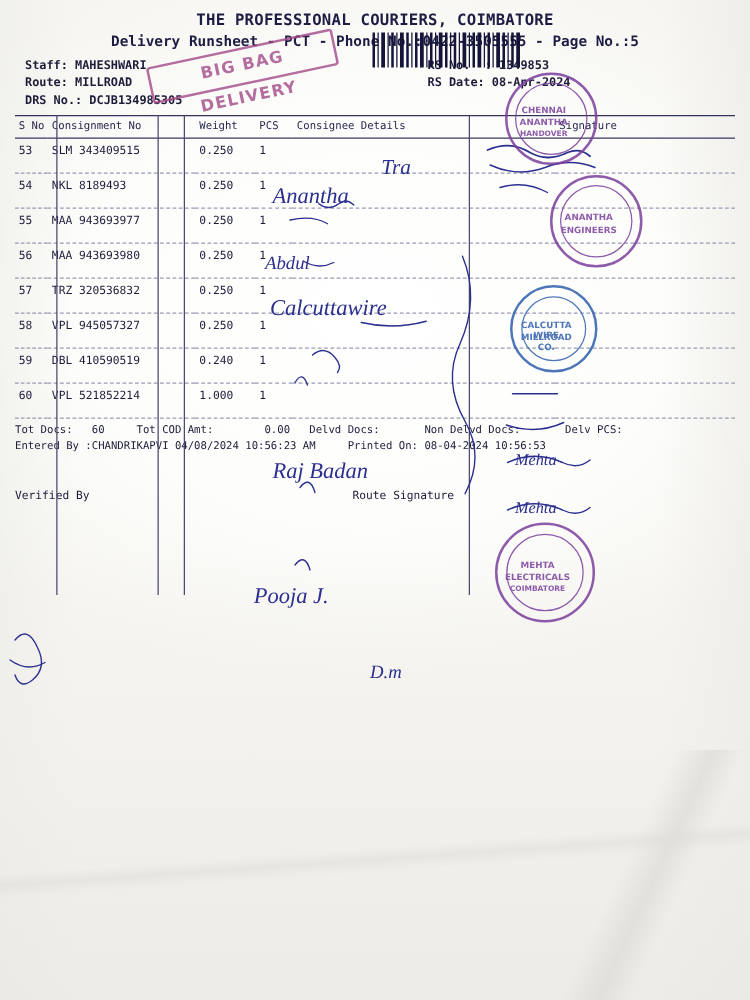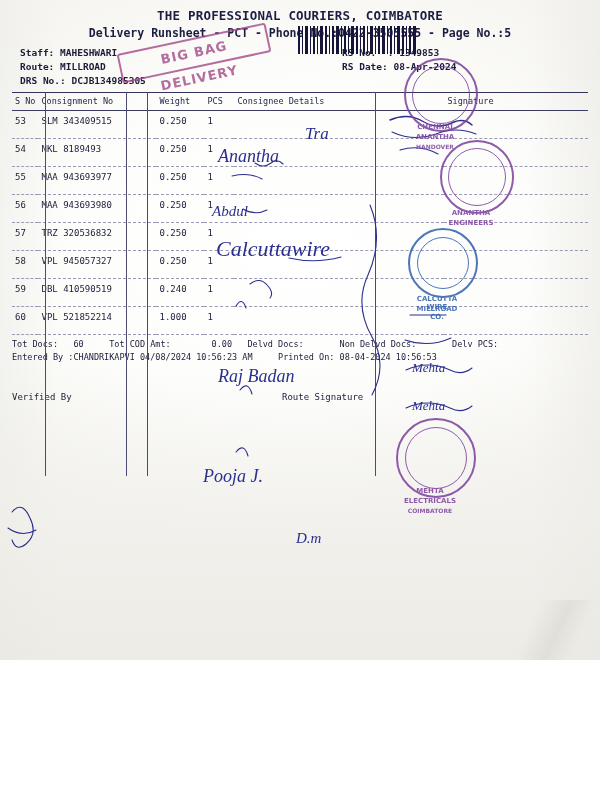--- a/index.html
+++ b/index.html
@@ -4,21 +4,21 @@
 <style>
   * { box-sizing: border-box; }
   html, body {
     margin: 0; padding: 0;
     width: 600px; height: 800px;
     background: #ffffff;
     font-family: "DejaVu Sans Mono", monospace;
   }
   .page {
     position: relative;
-    width: 600px; height: 660px;
+    width: 600px; height: 800px;
     overflow: hidden;
     background:
       radial-gradient(ellipse 420px 300px at 300px 250px, #ffffff 0%, #fdfdfb 55%, #f6f5f1 100%);
   }
   
   .paper-shade {
     position: absolute; inset: 0;
     background:
       linear-gradient(180deg, rgba(250,250,248,0) 55%, rgba(238,237,232,0.55) 78%, rgba(230,229,223,0.6) 100%),
       linear-gradient(90deg, rgba(236,236,231,0.5) 0%, rgba(255,255,255,0) 10%, rgba(255,255,255,0) 88%, rgba(234,233,228,0.55) 100%);
@@ -152,21 +152,20 @@
     border-radius: 50%;
     border: 1px solid currentColor;
   }
   .stamp-center {
     position: absolute;
     left: 0; right: 12px;
     text-align: center;
     font-size: 7px;
     font-family: "DejaVu Sans", sans-serif;
     font-weight: bold;
-    margin-top: 39px;
   }
   .big-bag {
     position: absolute;
     left: 118px; top: 38px;
     width: 152px; height: 30px;
     transform: rotate(-12deg);
     border: 2px solid #a24a88;
     border-radius: 3px;
     color: #a24a88;
     font-family: "DejaVu Sans", sans-serif;
@@ -335,21 +334,21 @@
   <div class="vline" style="left:45px;  height:384px;"></div>
   <div class="vline" style="left:126px; height:384px;"></div>
   <div class="vline" style="left:147px; height:384px;"></div>
   <div class="vline" style="left:375px; height:384px;"></div>
 
   <div class="big-bag">BIG BAG DELIVERY</div>
 
   <div class="ink" style="left:305px; top:124px; font-size:17px;">Tra</div>
   <div class="ink" style="left:218px; top:146px; font-size:18px;">Anantha</div>
   <div class="ink" style="left:212px; top:203px; font-size:15px;">Abdul</div>
-  <div class="ink" style="left:216px; top:236px; font-size:22px;">Calcuttawire</div>
+  <div class="ink" style="left:216px; top:236px; font-size:18px;">Calcuttawire</div>
   <div class="ink" style="left:218px; top:366px; font-size:18px;">Raj Badan</div>
   <div class="ink" style="left:203px; top:466px; font-size:18px;">Pooja J.</div>
   <div class="ink" style="left:296px; top:530px; font-size:15px;text-align:right;">D.m</div>
   <div class="ink" style="left:412px; top:360px; font-size:13px;">Mehta</div>
   <div class="ink" style="left:412px; top:398px; font-size:13px;">Mehta</div>
 
   <svg class="sig" style="left:0;top:0;width:600px;height:800px;">
     <path d="M390 120 q18 -8 34 2 q14 8 30 0 q10 -4 18 3"></path>
     <path d="M392 132 q22 10 44 2 q20 -8 40 0" class="thin"></path>
     <path class="thin" d="M400 150 q20 -6 38 4"></path>

